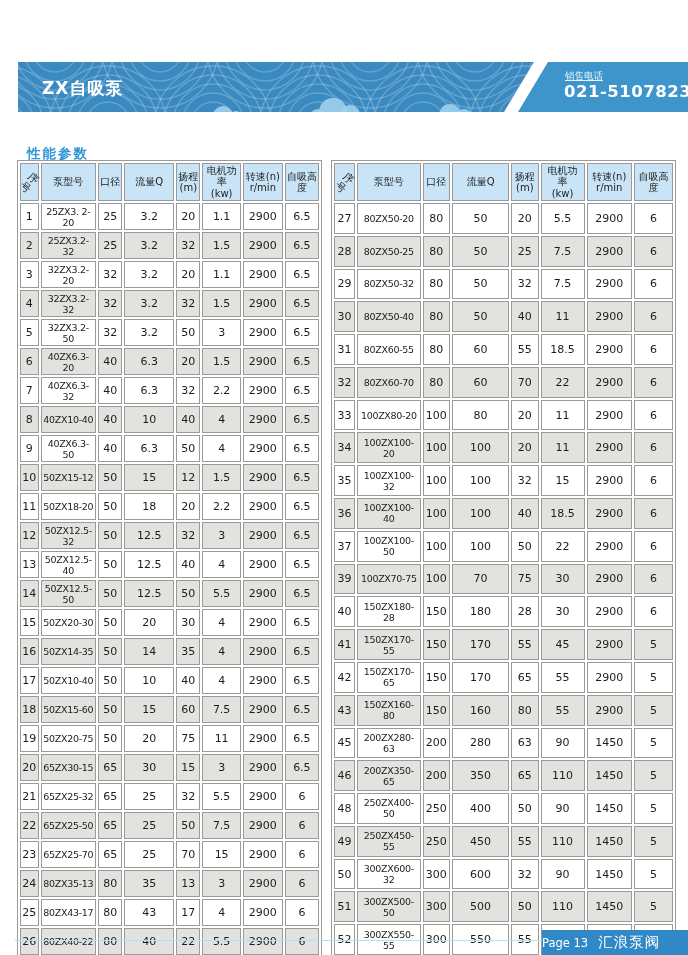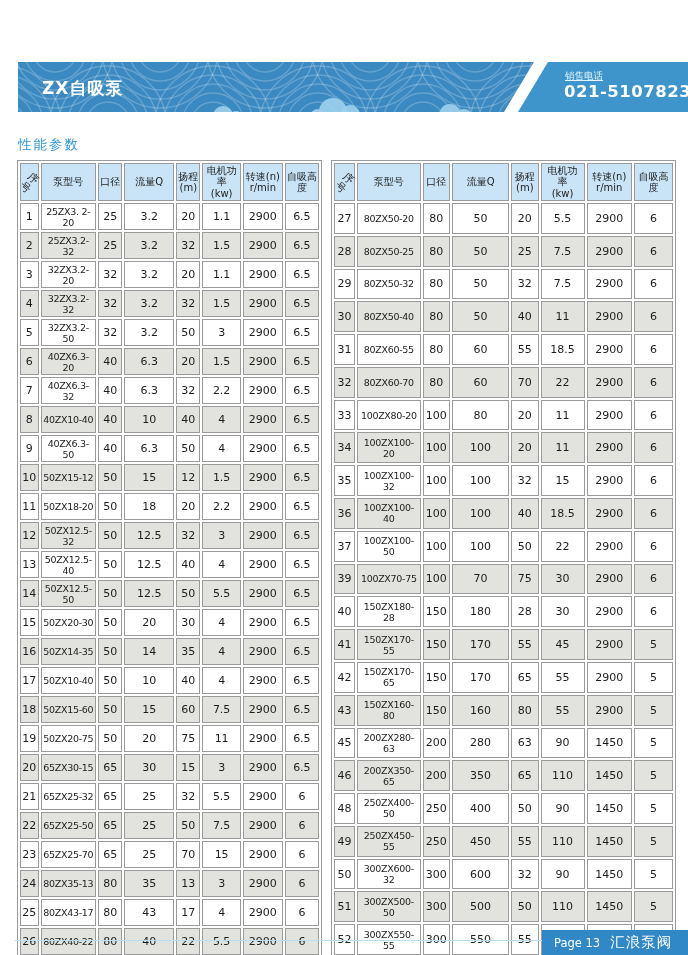--- a/index.html
+++ b/index.html
@@ -16,22 +16,22 @@
                   clip-path:polygon(530px 0,688px 0,688px 100%,500px 100%); }
   .wave-svg { position:absolute; top:0; left:0; }
   .banner-title { position:absolute; left:24px; top:15px; z-index:3;
                   color:#ffffff; font-weight:bold; font-size:17px; letter-spacing:1px; }
   .phone-label { position:absolute; left:547px; top:8px; z-index:3;
                  color:#e9f4fb; font-size:9.5px;text-decoration:underline; }
   .phone-number { position:absolute; left:546px; top:20px; z-index:3;
                   color:#ffffff; font-size:16.5px; font-weight:bold; letter-spacing:.5px; }
 
   
-  .section-title { position:absolute; top:136px; left:18px; margin:0;
-                   font-size:13.5px; font-weight:normal; color:#2f97d8; letter-spacing:2px; }
+  .section-title { position:absolute; top:136px; left:18px; margin:9px;
+                   font-size:13.5px; font-weight:bold; color:#2f97d8; letter-spacing:2px; }
 
   
   .tables { position:absolute; top:160px; left:17px; display:flex; gap:9px; }
   table.spec-table { border-collapse:separate; border-spacing:2px;
                      background:#ffffff; border:1px solid #9a9a9a; table-layout:fixed; }
   table.spec-table.t-left  { width:305px; }
   table.spec-table.t-right { width:345px; }
   .spec-table col.c0 { width:6.5%; }  .spec-table col.c1 { width:19.5%; }
   .spec-table col.c2 { width:8.5%; }  .spec-table col.c3 { width:17.5%; }
   .spec-table col.c4 { width:8.5%; }  .spec-table col.c5 { width:13.5%; }
@@ -45,21 +45,21 @@
                    font-size:11px; color:#1c1c1c; text-align:center; padding:0 1px;
                    overflow:hidden; }
   .spec-table tbody tr:nth-child(even) td { background:#e2e2de; }
   .spec-table td.model { font-size:9.5px; letter-spacing:-0.3px; }
 
   
   .footer-line { position:absolute; left:15px; top:940px; width:527px; height:1px;
                  background:#bcdcef; }
   .footer-box { position:absolute; left:542px; top:930px; width:146px; height:25px;
                 background:#3088c6; box-sizing:border-box; color:#ffffff;
-                display:flex; align-items:center; gap:10px; padding-left:12px; }
+                display:flex; align-items:center; gap:10px; }
   .page-num { font-size:11.5px; }
   .brand { font-size:14.5px; font-weight:normal; letter-spacing:1px; }
 </style>
 </head>
 <body>
 
 <div class="page">
 
   <header class="banner">
     <div class="banner-left">

